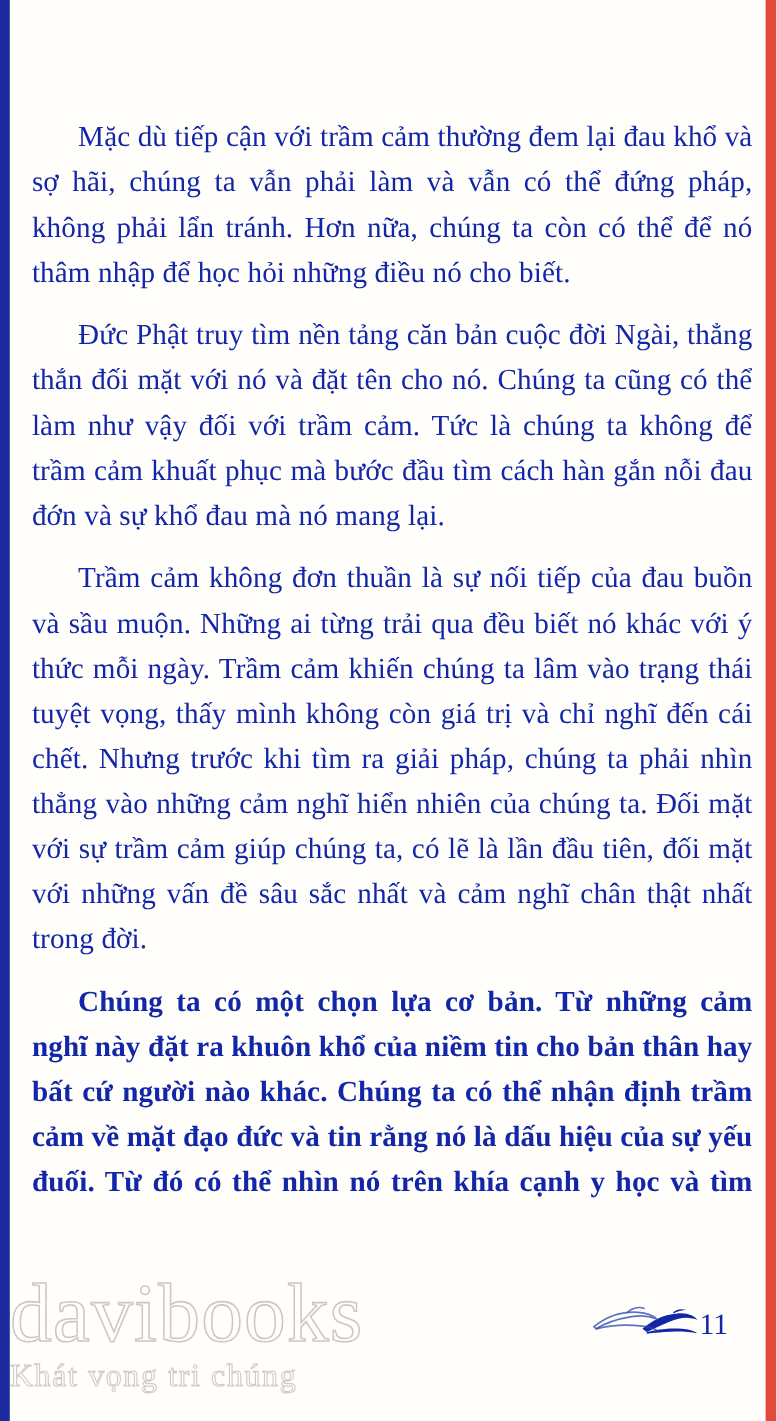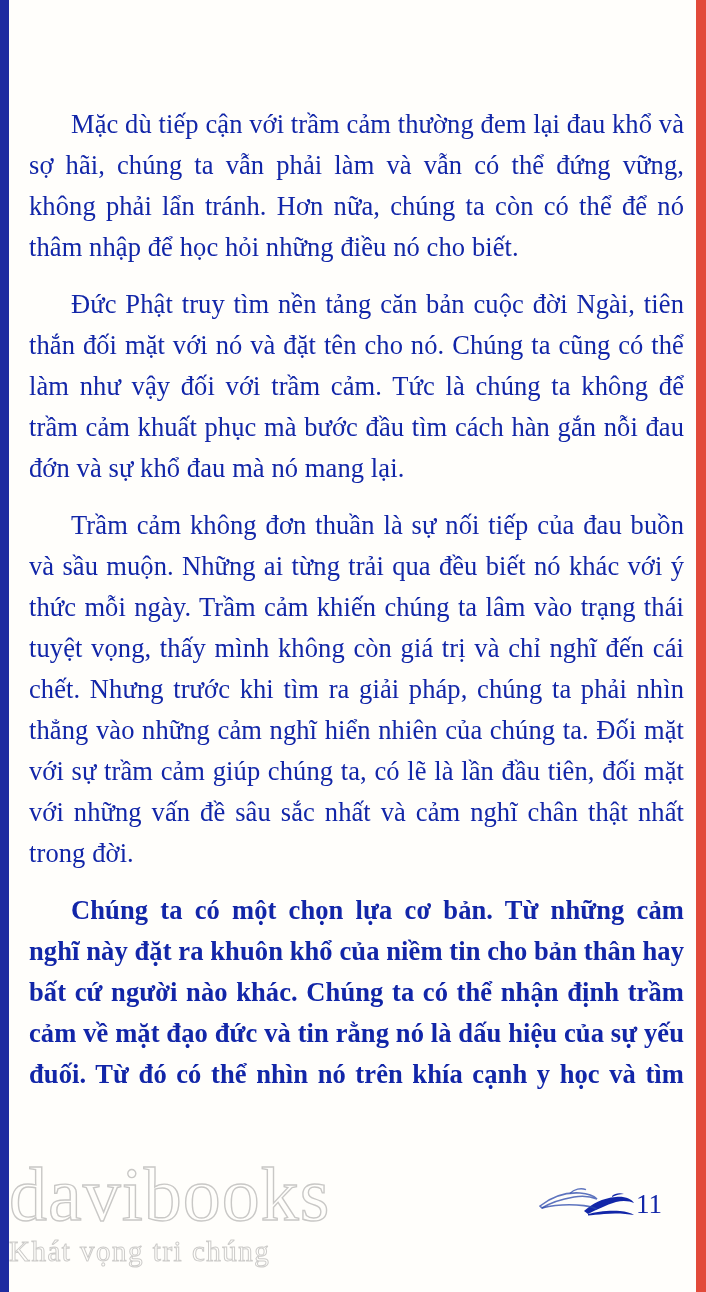--- a/index.html
+++ b/index.html
@@ -64,21 +64,20 @@
     text-align: justify;
     text-align-last: justify;
     font-weight: bold;
   }
   
   #page-footer {
     position: absolute;
     right: 34px;
     bottom: 72px;
     display: flex;
-    align-items: center;
     gap: 0;
     color: #1226a8;
     margin-top: 45px;
   }
   #ornament {
     width: 54px;
     height: 26px;
     display: block;
   }
   #page-number {
@@ -122,22 +121,22 @@
     height: 30px;
   }
 </style>
 </head>
 <body>
 
 <div id="page">
   <div id="paper">
 
     <div id="text-column">
-      <p class="para">Mặc dù tiếp cận với trầm cảm thường đem lại đau khổ và sợ hãi, chúng ta vẫn phải làm và vẫn có thể đứng vững, không phải lẩn tránh. Hơn nữa, chúng ta còn có thể để nó thâm nhập để học hỏi những điều nó cho biết.</p>
-      <p class="para">Đức Phật truy tìm nền tảng căn bản cuộc đời Ngài, tiên thắn đối mặt với nó và đặt tên cho nó. Chúng ta cũng có thể làm như vậy đối với trầm cảm. Tức là chúng ta không để trầm cảm khuất phục mà bước đầu tìm cách hàn gắn nỗi đau đớn và sự khổ đau mà nó mang lại.</p>
+      <p class="para">Mặc dù tiếp cận với trầm cảm thường đem lại đau khổ và sợ hãi, chúng ta vẫn phải làm và vẫn có thể đứng pháp, không phải lẩn tránh. Hơn nữa, chúng ta còn có thể để nó thâm nhập để học hỏi những điều nó cho biết.</p>
+      <p class="para">Đức Phật truy tìm nền tảng căn bản cuộc đời Ngài, thẳng thắn đối mặt với nó và đặt tên cho nó. Chúng ta cũng có thể làm như vậy đối với trầm cảm. Tức là chúng ta không để trầm cảm khuất phục mà bước đầu tìm cách hàn gắn nỗi đau đớn và sự khổ đau mà nó mang lại.</p>
       <p class="para">Trầm cảm không đơn thuần là sự nối tiếp của đau buồn và sầu muộn. Những ai từng trải qua đều biết nó khác với ý thức mỗi ngày. Trầm cảm khiến chúng ta lâm vào trạng thái tuyệt vọng, thấy mình không còn giá trị và chỉ nghĩ đến cái chết. Nhưng trước khi tìm ra giải pháp, chúng ta phải nhìn thẳng vào những cảm nghĩ hiển nhiên của chúng ta. Đối mặt với sự trầm cảm giúp chúng ta, có lẽ là lần đầu tiên, đối mặt với những vấn đề sâu sắc nhất và cảm nghĩ chân thật nhất trong đời.</p>
       <p class="para">Chúng ta có một chọn lựa cơ bản. Từ những cảm nghĩ này đặt ra khuôn khổ của niềm tin cho bản thân hay bất cứ người nào khác. Chúng ta có thể nhận định trầm cảm về mặt đạo đức và tin rằng nó là dấu hiệu của sự yếu đuối. Từ đó có thể nhìn nó trên khía cạnh y học và tìm</p>
     </div>
 
     <div id="page-footer">
       <svg id="ornament" viewBox="0 0 54 26" xmlns="http://www.w3.org/2000/svg">
         <path d="M2 19 C10 12, 20 6, 34 5 C42 4, 50 7, 52 11 C48 9, 41 8, 34 10 C24 13, 14 18, 6 22 Z" fill="#1226a8"></path>
         <path d="M6 22 C14 20, 26 18, 38 19 C44 19.5, 49 21, 52 23 C44 21.5, 32 21, 22 22 C16 22.5, 10 23, 6 23.6 Z" fill="#1226a8"></path>
         <path d="M30 4 C33 1, 38 0.5, 42 2 C38 2.2, 34 3, 30 5 Z" fill="#1226a8"></path>
       </svg>

